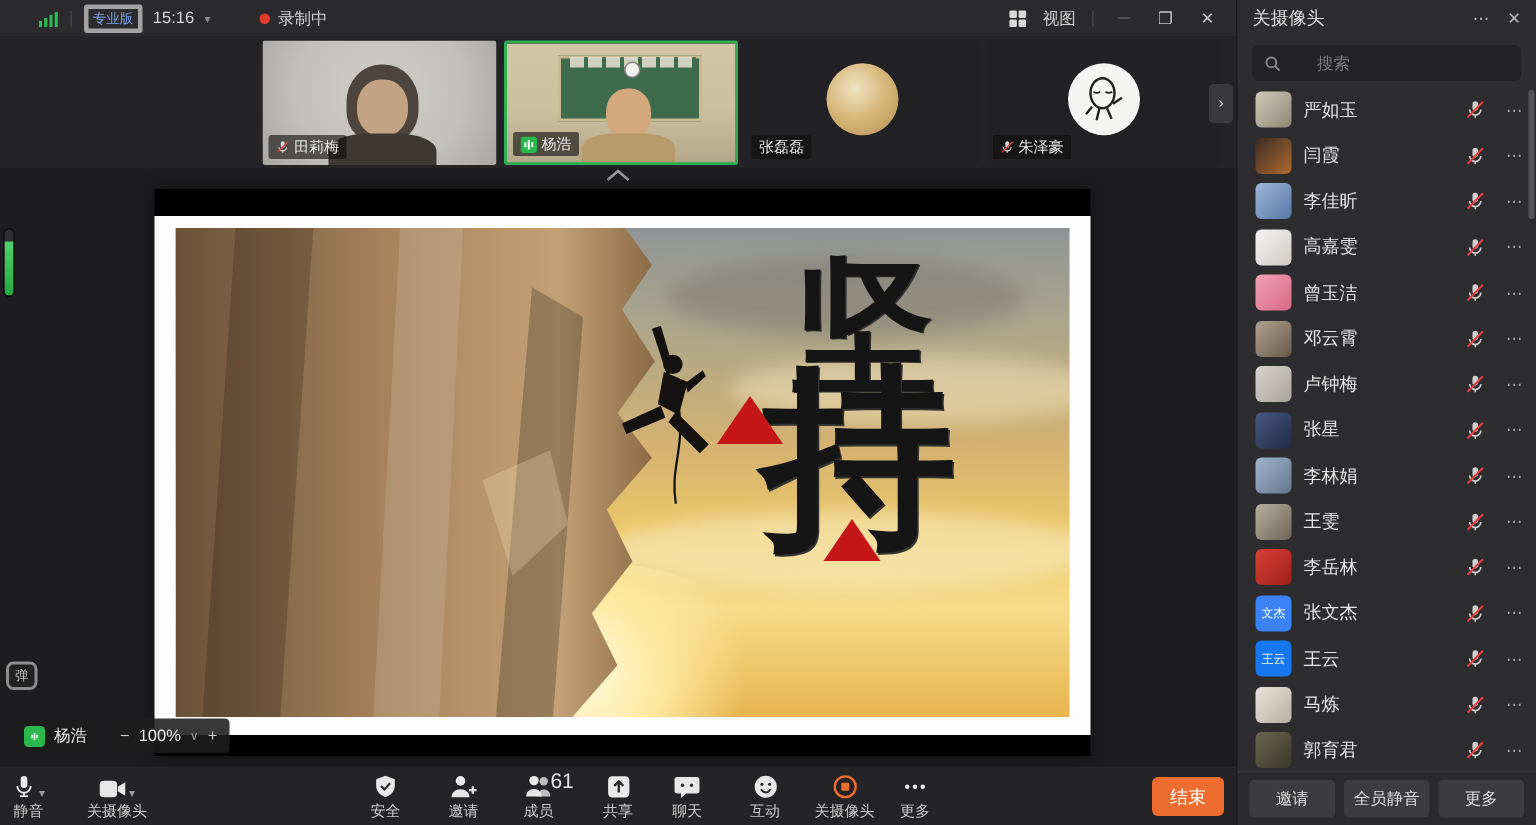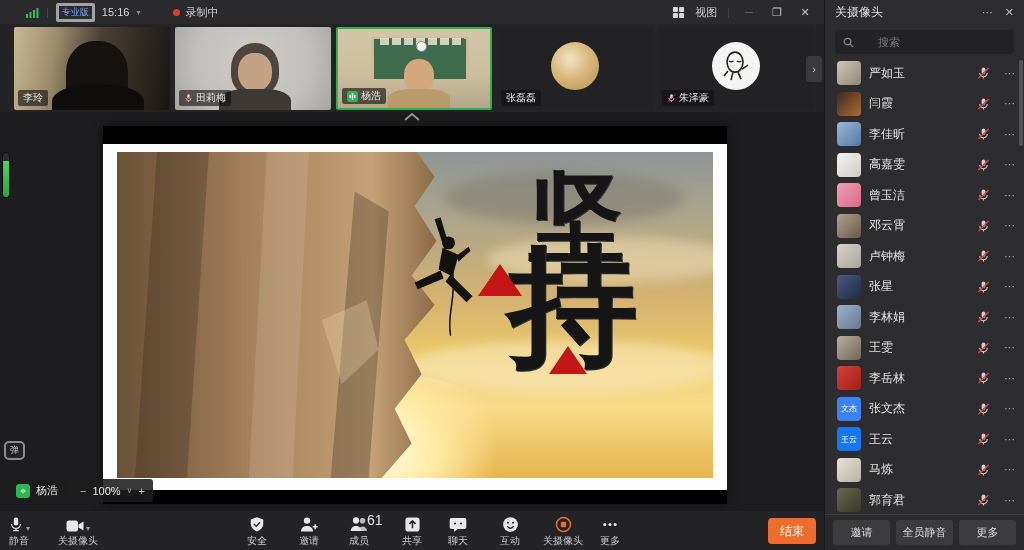--- a/index.html
+++ b/index.html
@@ -136,28 +136,20 @@
         </svg>
         <span>视图</span>
         <span class="sep">|</span>
         <span class="winbtn dim">─</span>
         <span class="winbtn">❐</span>
         <span class="winbtn">✕</span>
       </div>
     </div>
 
     <div class="strip">
-      <div class="thumb" style="left:14px">
-        <div class="t1-bg"></div>
-        <div class="sil sil-hair1"></div>
-        <div class="sil sil-body1"></div>
-        <div class="label">
-            <span>李玲</span>
-          </div>
-      </div>
       <div class="thumb" style="left:175px">
         <div class="t2-bg"></div>
         <div class="sil sil-hair2"></div>
         <div class="sil sil-face2"></div>
         <div class="sil sil-body2"></div>
         <div class="label">
           <svg class="mini-mic-muted" width="9" height="10" viewBox="0 0 14 14">
             <rect x="5" y="1" width="4" height="7" rx="2" fill="#d8d8d8"></rect>
             <path d="M3 7a4 4 0 0 0 8 0M7 11v2" stroke="#d8d8d8" stroke-width="1.2" fill="none"></path>
             <line x1="1.5" y1="12.5" x2="12.5" y2="1.5" stroke="#e34040" stroke-width="1.4"></line>

